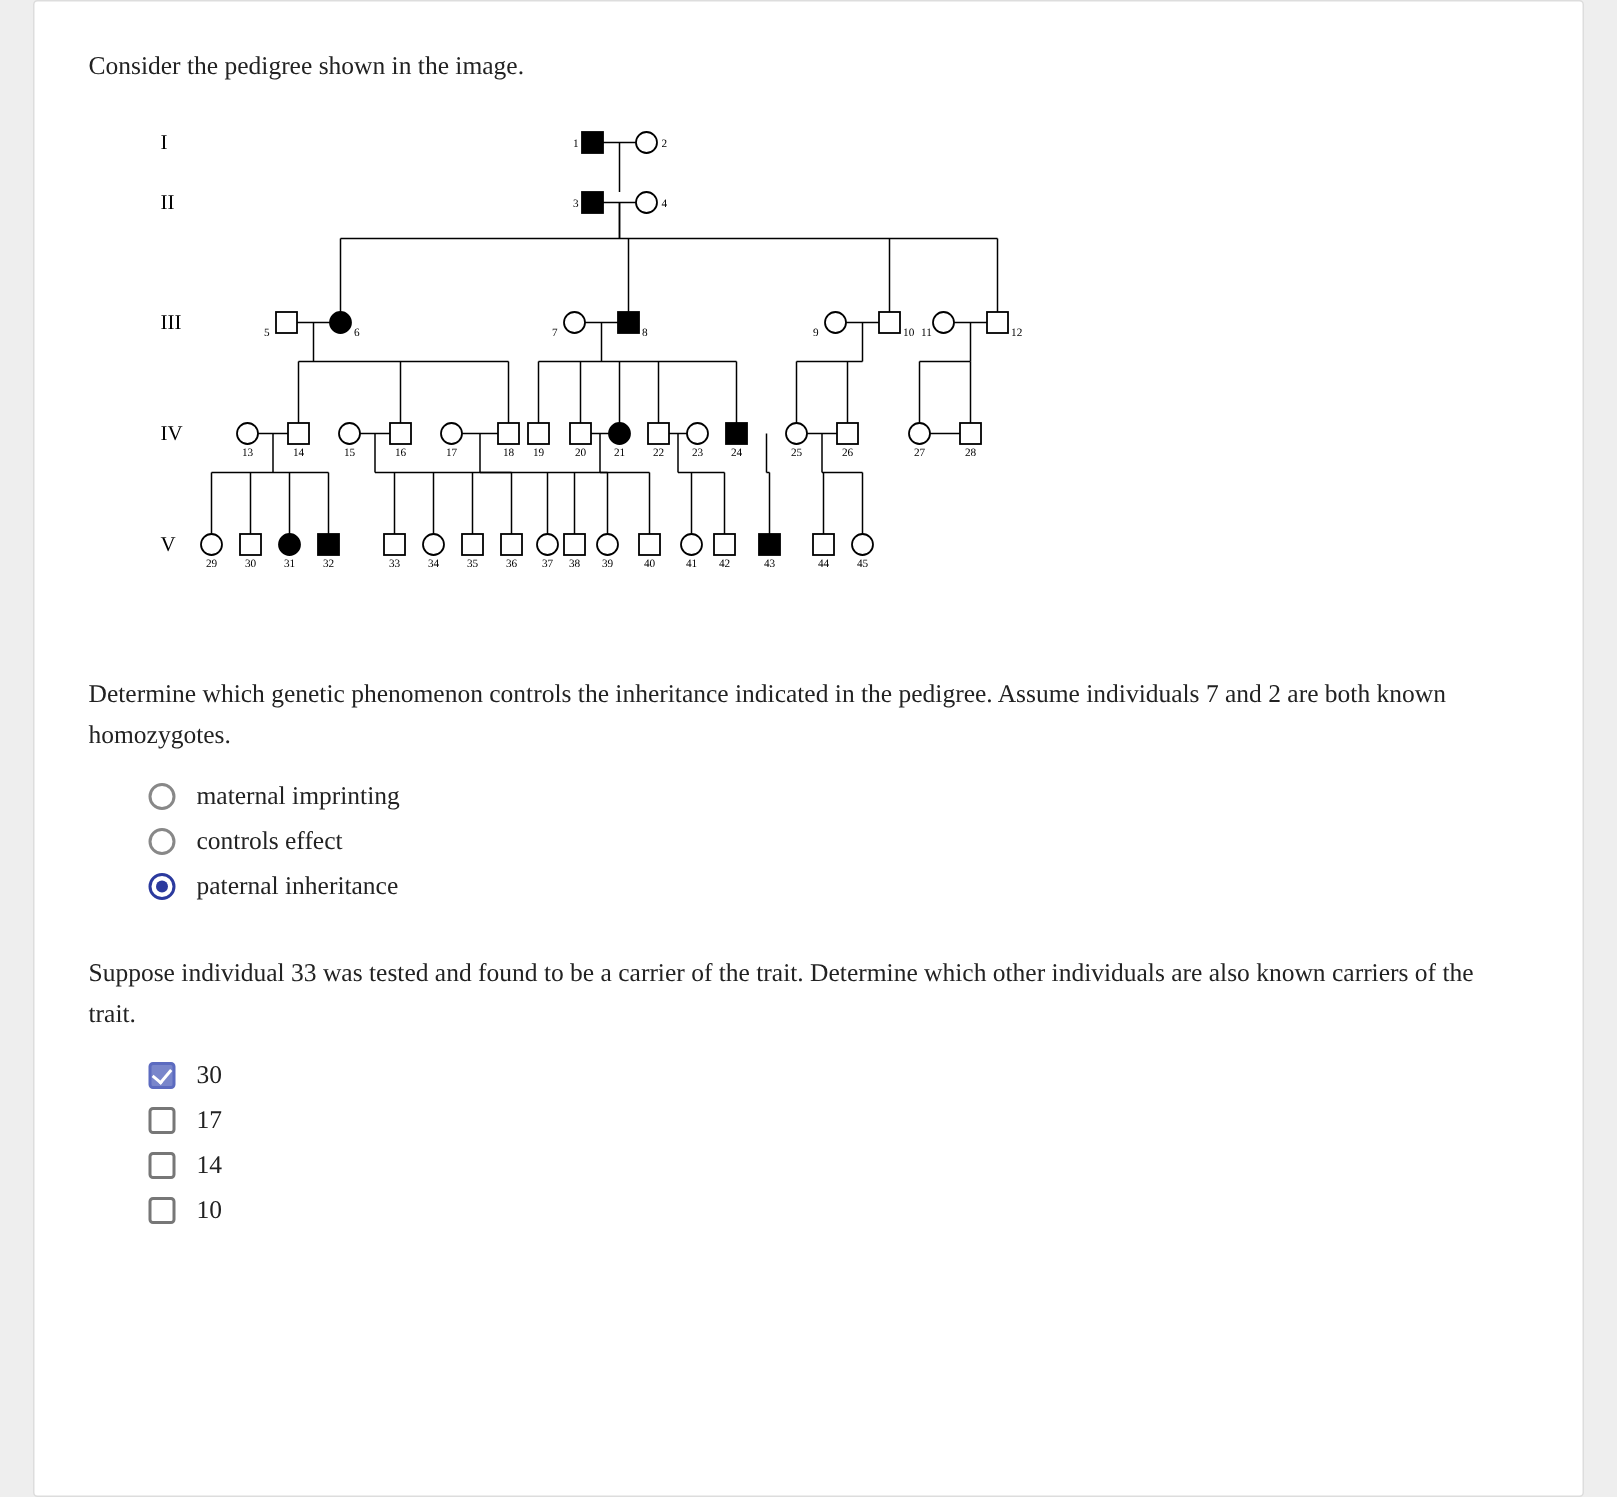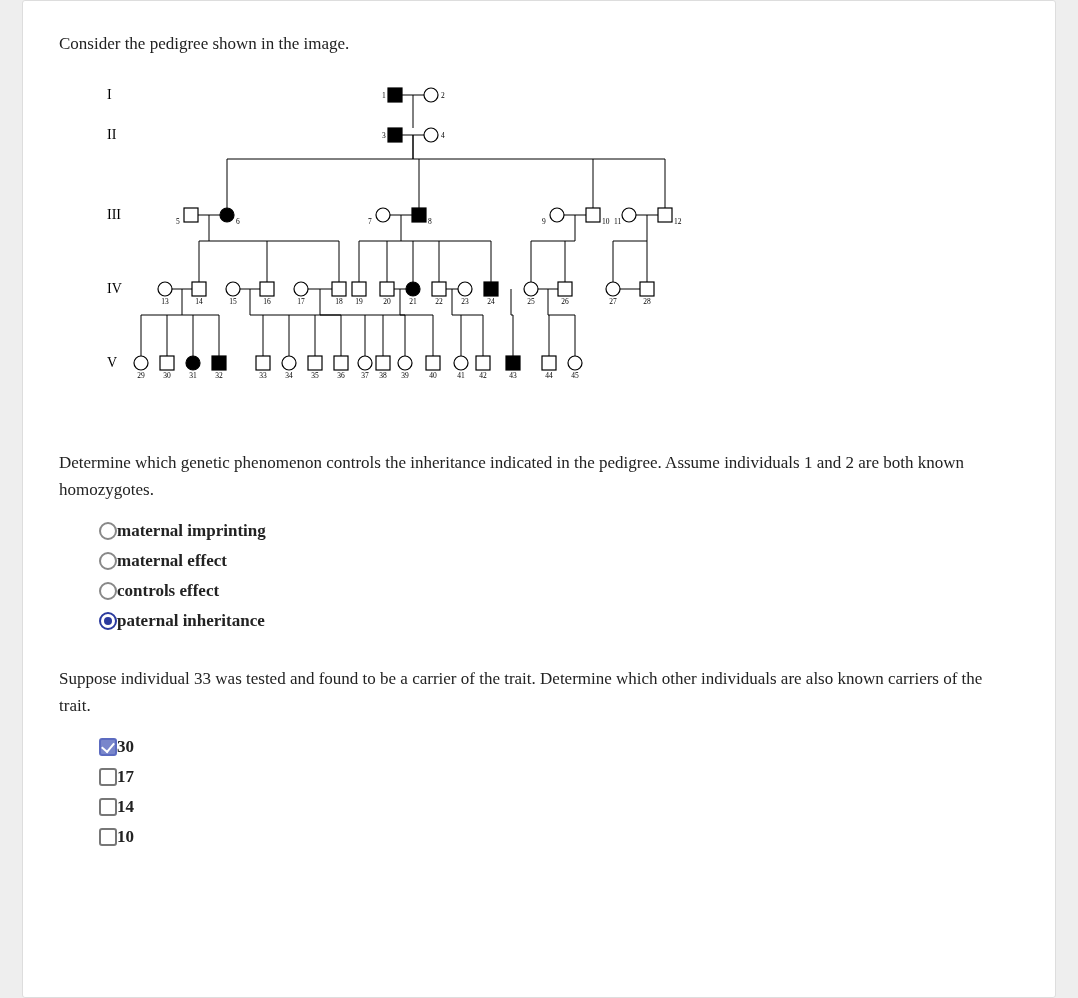--- a/index.html
+++ b/index.html
@@ -18,24 +18,23 @@
     margin: 0 22px;
     padding: 30px 48px 60px 36px;
     min-height: 998px;
   }
   .prompt { margin-bottom: 16px; line-height:1.5; }
   .pedigree-wrap { padding: 4px 0 18px 28px; }
   svg { display: block; }
   .question { margin: 34px 0 18px 0; line-height: 1.6; }
   .options { padding-left: 40px; }
   .opt-row {
-    display: flex; align-items: center; 
+    display: flex; align-items: center; gap: 14px;
     margin: 10px 0;
     cursor: pointer;
-    font-weight: bold;
   }
   .radio {
     width: 18px; height: 18px; border-radius: 50%;
     border: 2px solid #888; flex: 0 0 18px;
     position: relative;
   }
   .radio.selected { border-color: #2b3a9e; }
   .radio.selected::after {
     content: ''; position: absolute; inset: 3px;
     background: #2b3a9e; border-radius: 50%;
@@ -227,33 +226,29 @@
         <line x1="424" y1="212" x2="424" y2="238" stroke="#000" stroke-width="1"></line>
         <line x1="424" y1="238" x2="426" y2="238" stroke="#000" stroke-width="1"></line>
         <line x1="426" y1="238" x2="426" y2="279" stroke="#000" stroke-width="1"></line>
         <line x1="461" y1="212" x2="461" y2="238" stroke="#000" stroke-width="1"></line>
         <line x1="461" y1="238" x2="488" y2="238" stroke="#000" stroke-width="1"></line>
         <line x1="462" y1="238" x2="462" y2="279" stroke="#000" stroke-width="1"></line>
         <line x1="488" y1="238" x2="488" y2="279" stroke="#000" stroke-width="1"></line>
       </svg>
   </div>
 
-  <div class="question">Determine which genetic phenomenon controls the inheritance indicated in the pedigree. Assume individuals 1 and 2 are both known homozygotes.</div>
+  <div class="question">Determine which genetic phenomenon controls the inheritance indicated in the pedigree. Assume individuals 7 and 2 are both known homozygotes.</div>
 
   <div class="options" id="q1-options">
       <div class="opt-row">
         <span class="radio"></span>
         <span>maternal imprinting</span>
       </div>
       <div class="opt-row">
         <span class="radio"></span>
-        <span>maternal effect</span>
-      </div>
-      <div class="opt-row">
-        <span class="radio"></span>
         <span>controls effect</span>
       </div>
       <div class="opt-row">
         <span class="radio selected"></span>
         <span>paternal inheritance</span>
       </div>
     </div>
 
   <div class="question" style="">Suppose individual 33 was tested and found to be a carrier of the trait. Determine which other individuals are also known carriers of the trait.</div>
 

